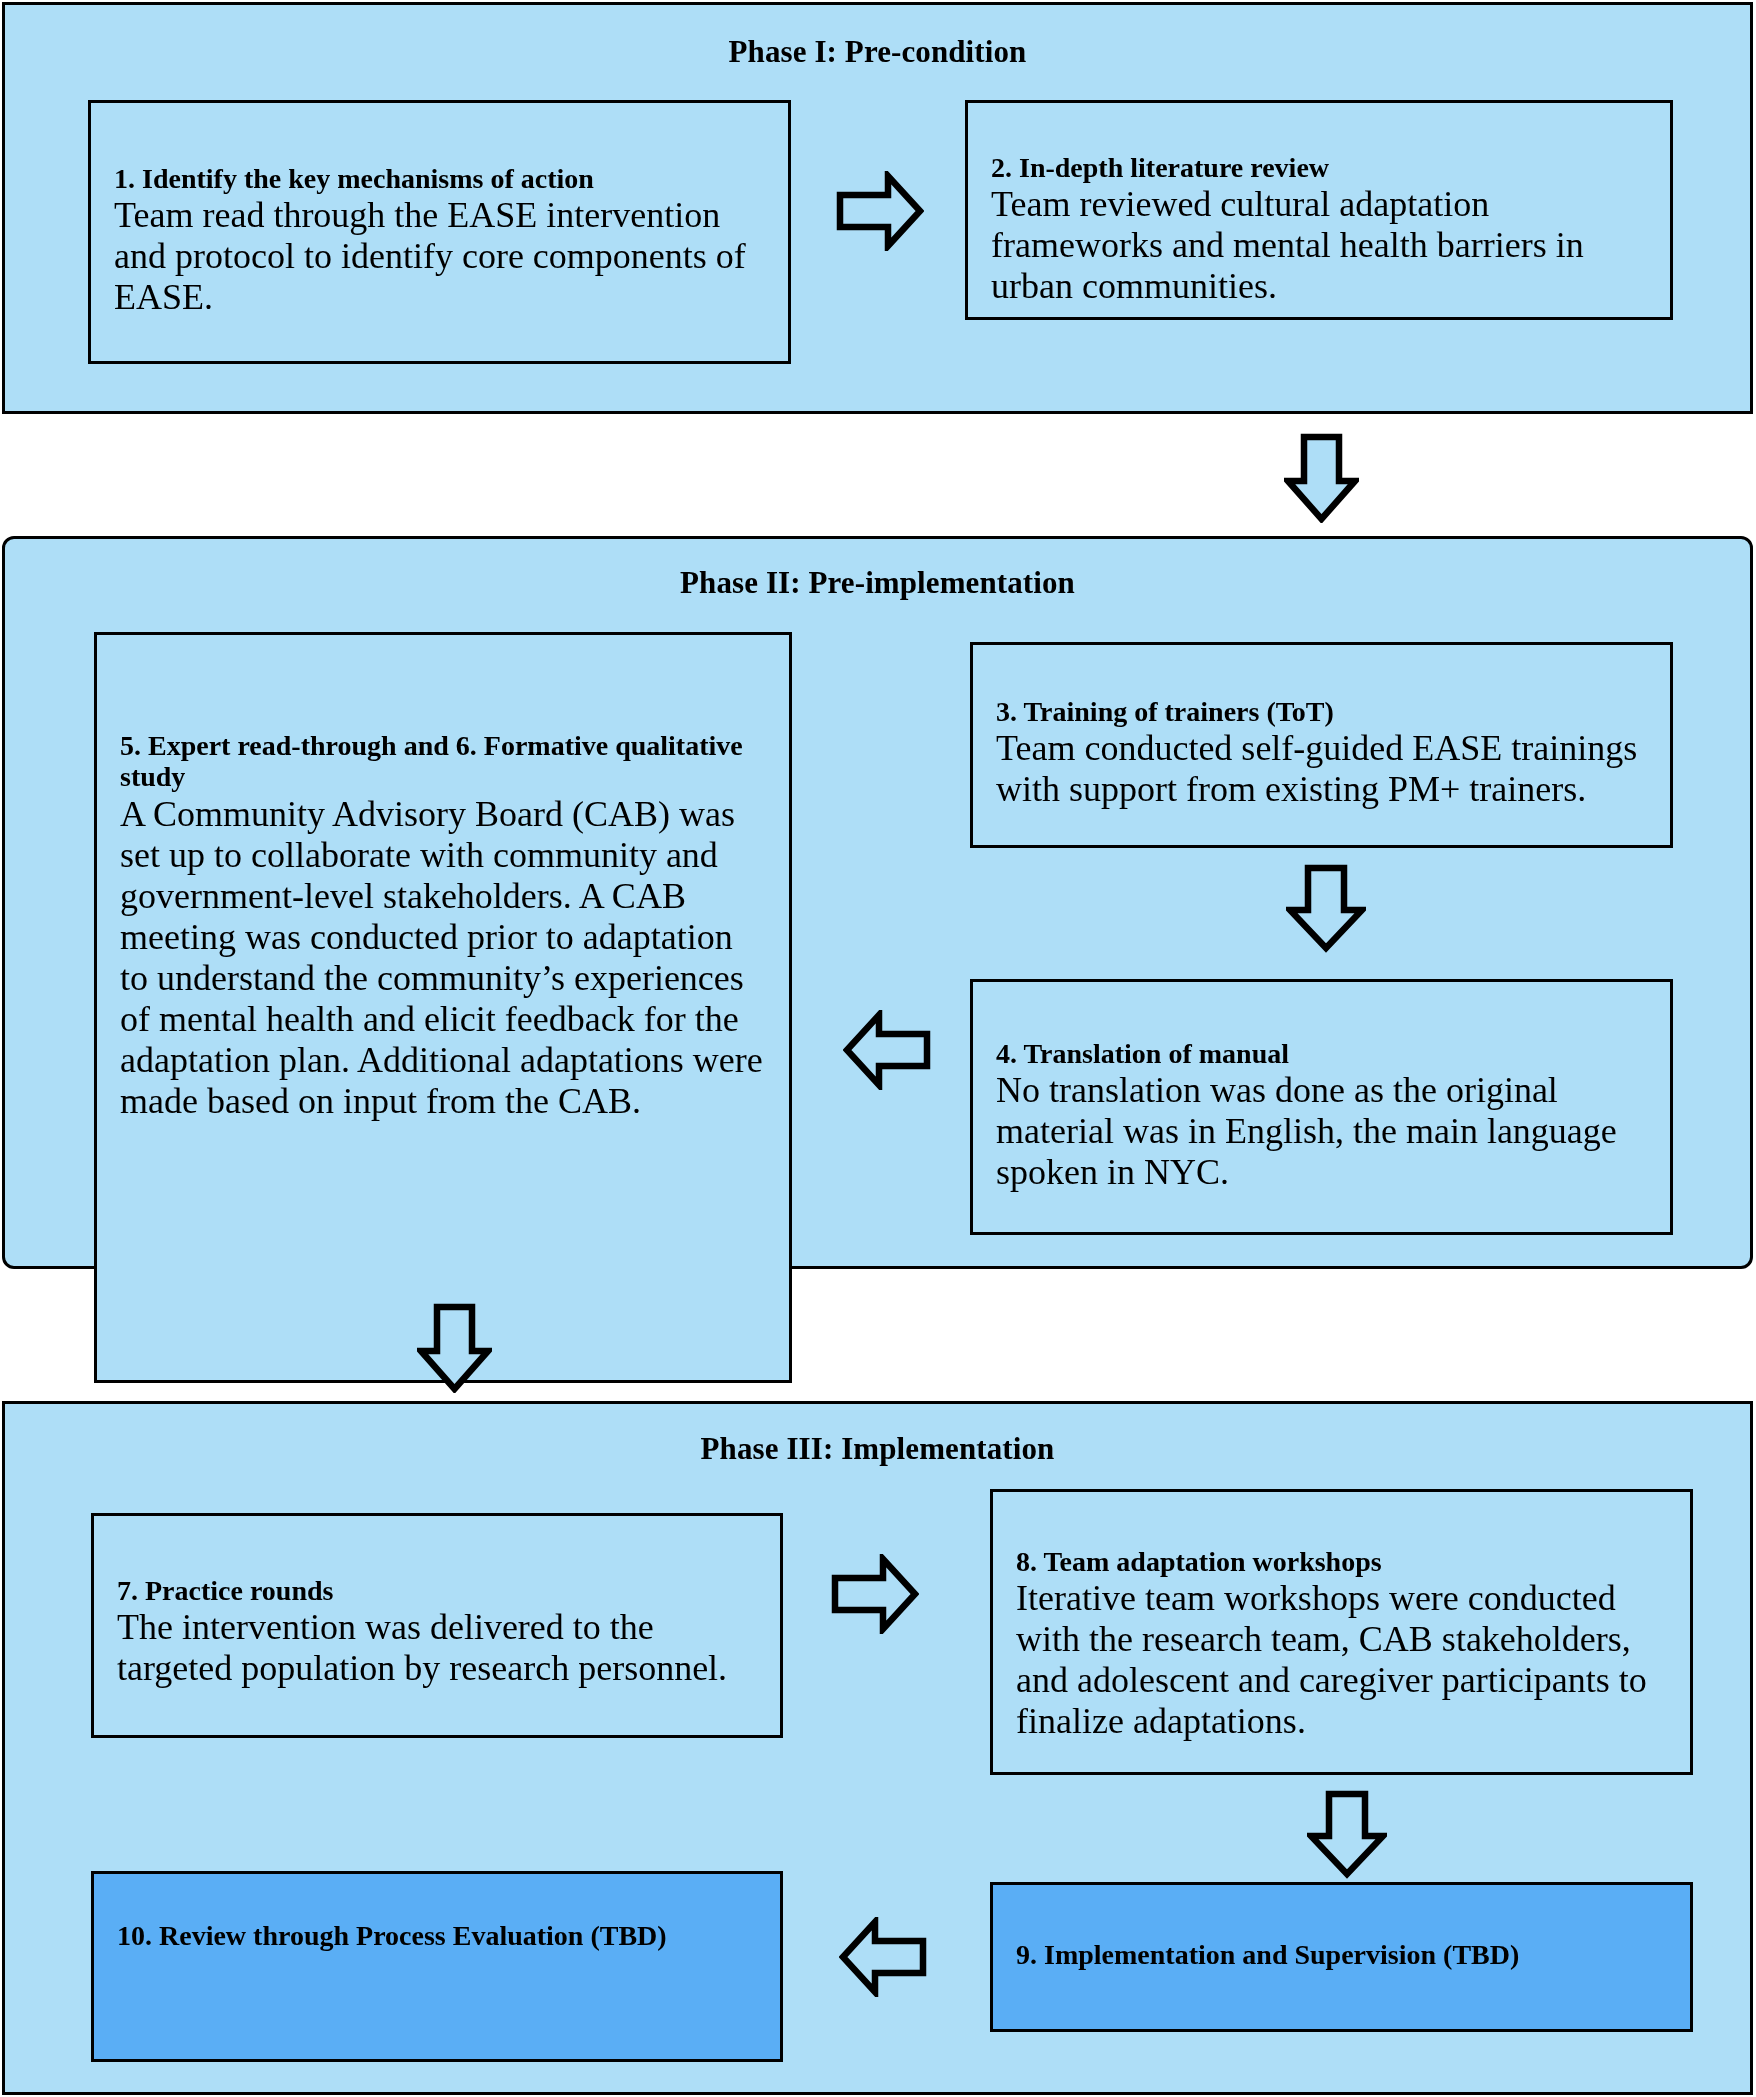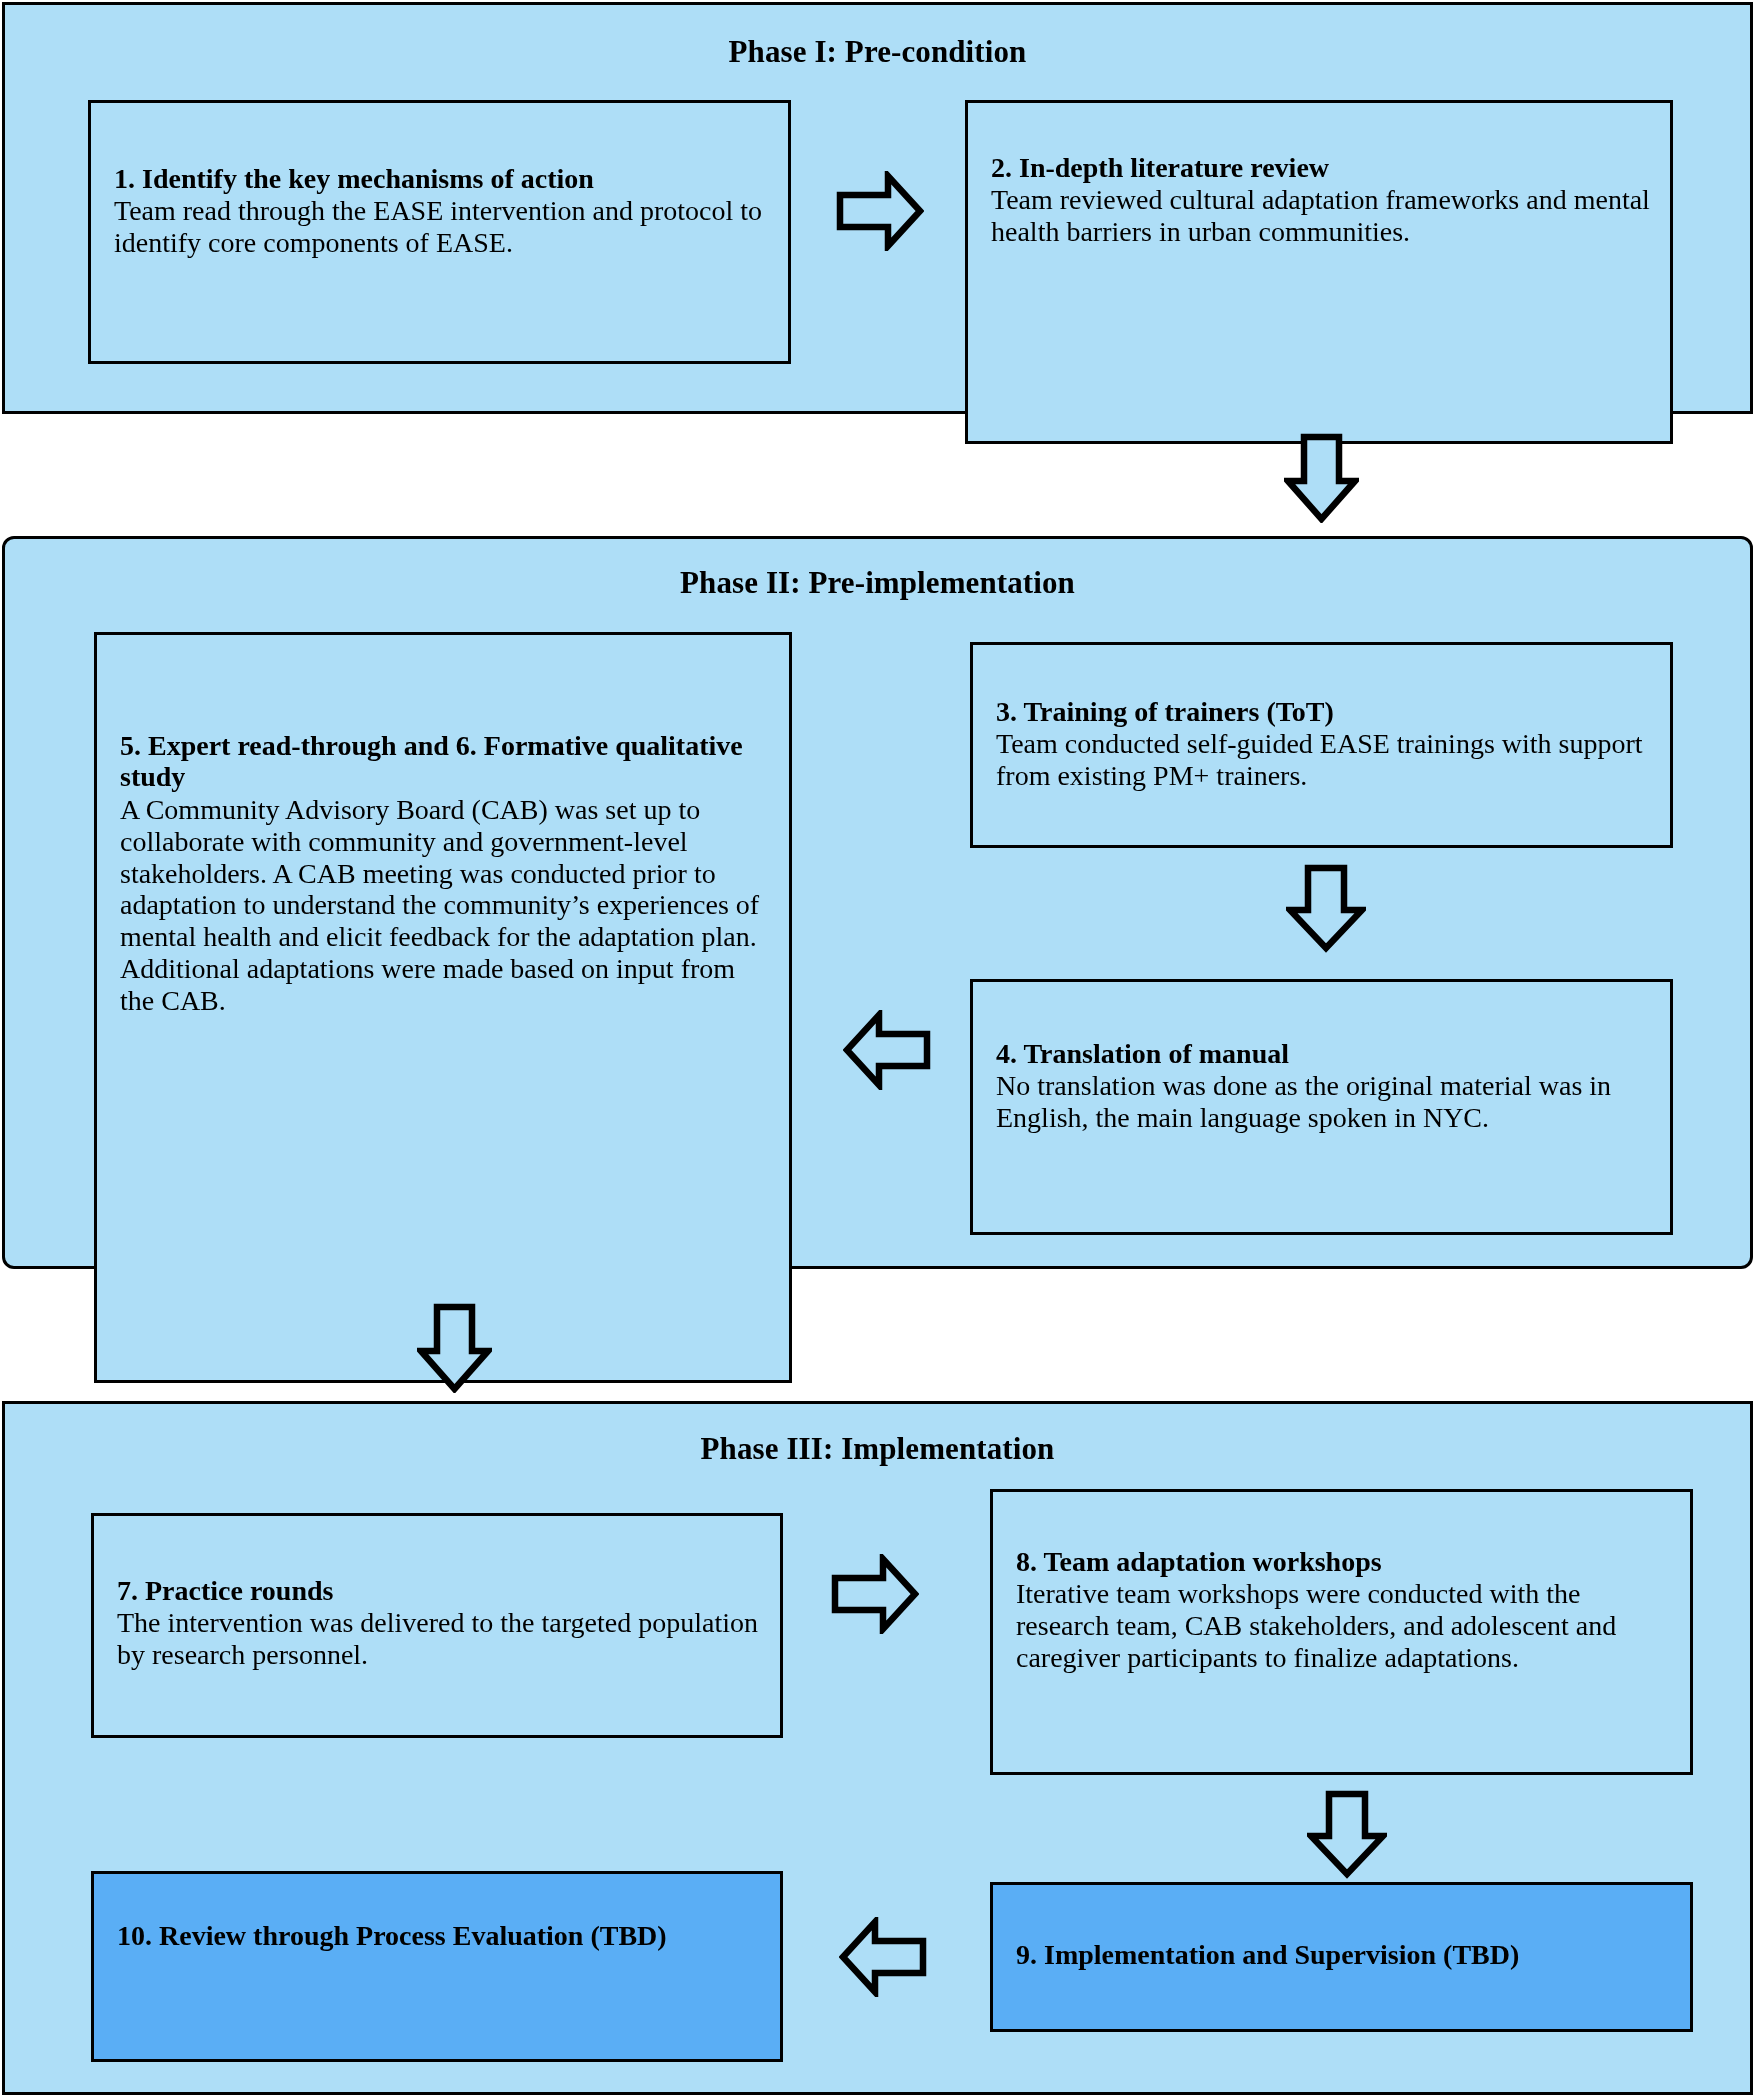--- a/index.html
+++ b/index.html
@@ -60,21 +60,21 @@
   }
   .box-title {
     font-weight: bold;
     font-size: 28px;
     line-height: 1.12;
     color: #000000;
     margin: 0 0 1px 0;
   }
   .box-body {
     font-weight: normal;
-    font-size: 28px;
+    font-size: 36px;
     line-height: 1.14;
     color: #000000;
     margin: 0;
   }
 
   
   .arrow {
     position: absolute;
   }
   .arrow svg { display: block; }
@@ -91,21 +91,21 @@
       <p class="box-body">Team read through the EASE intervention and protocol to identify core components of EASE.</p>
     </div>
   </div>
 
   <div class="arrow" style="left:829px; top:166px;">
     <svg width="90" height="80" viewBox="0 0 180 160" aria-hidden="true">
       <polygon points="12,48 108,48 108,10 172,80 108,150 108,112 12,112" fill="none" stroke="#000000" stroke-width="13" stroke-linejoin="miter"></polygon>
     </svg>
   </div>
 
-  <div class="step-box" style="left:960px; top:95px; width:708px; height:344px;">
+  <div class="step-box" style="left:960px; top:95px; width:708px; height:220px;">
     <div class="box-inner" style="top:49px;">
       <p class="box-title">2. In-depth literature review</p>
       <p class="box-body">Team reviewed cultural adaptation frameworks and mental health barriers in urban communities.</p>
     </div>
   </div>
 </section>
 
 <div class="arrow" style="left:1284px; top:433px;">
   <svg width="75" height="90" viewBox="0 0 150 180" aria-hidden="true">
     <polygon points="40,8 110,8 110,96 142,96 75,172 8,96 40,96" fill="#aedef7" stroke="#000000" stroke-width="13" stroke-linejoin="miter"></polygon>

